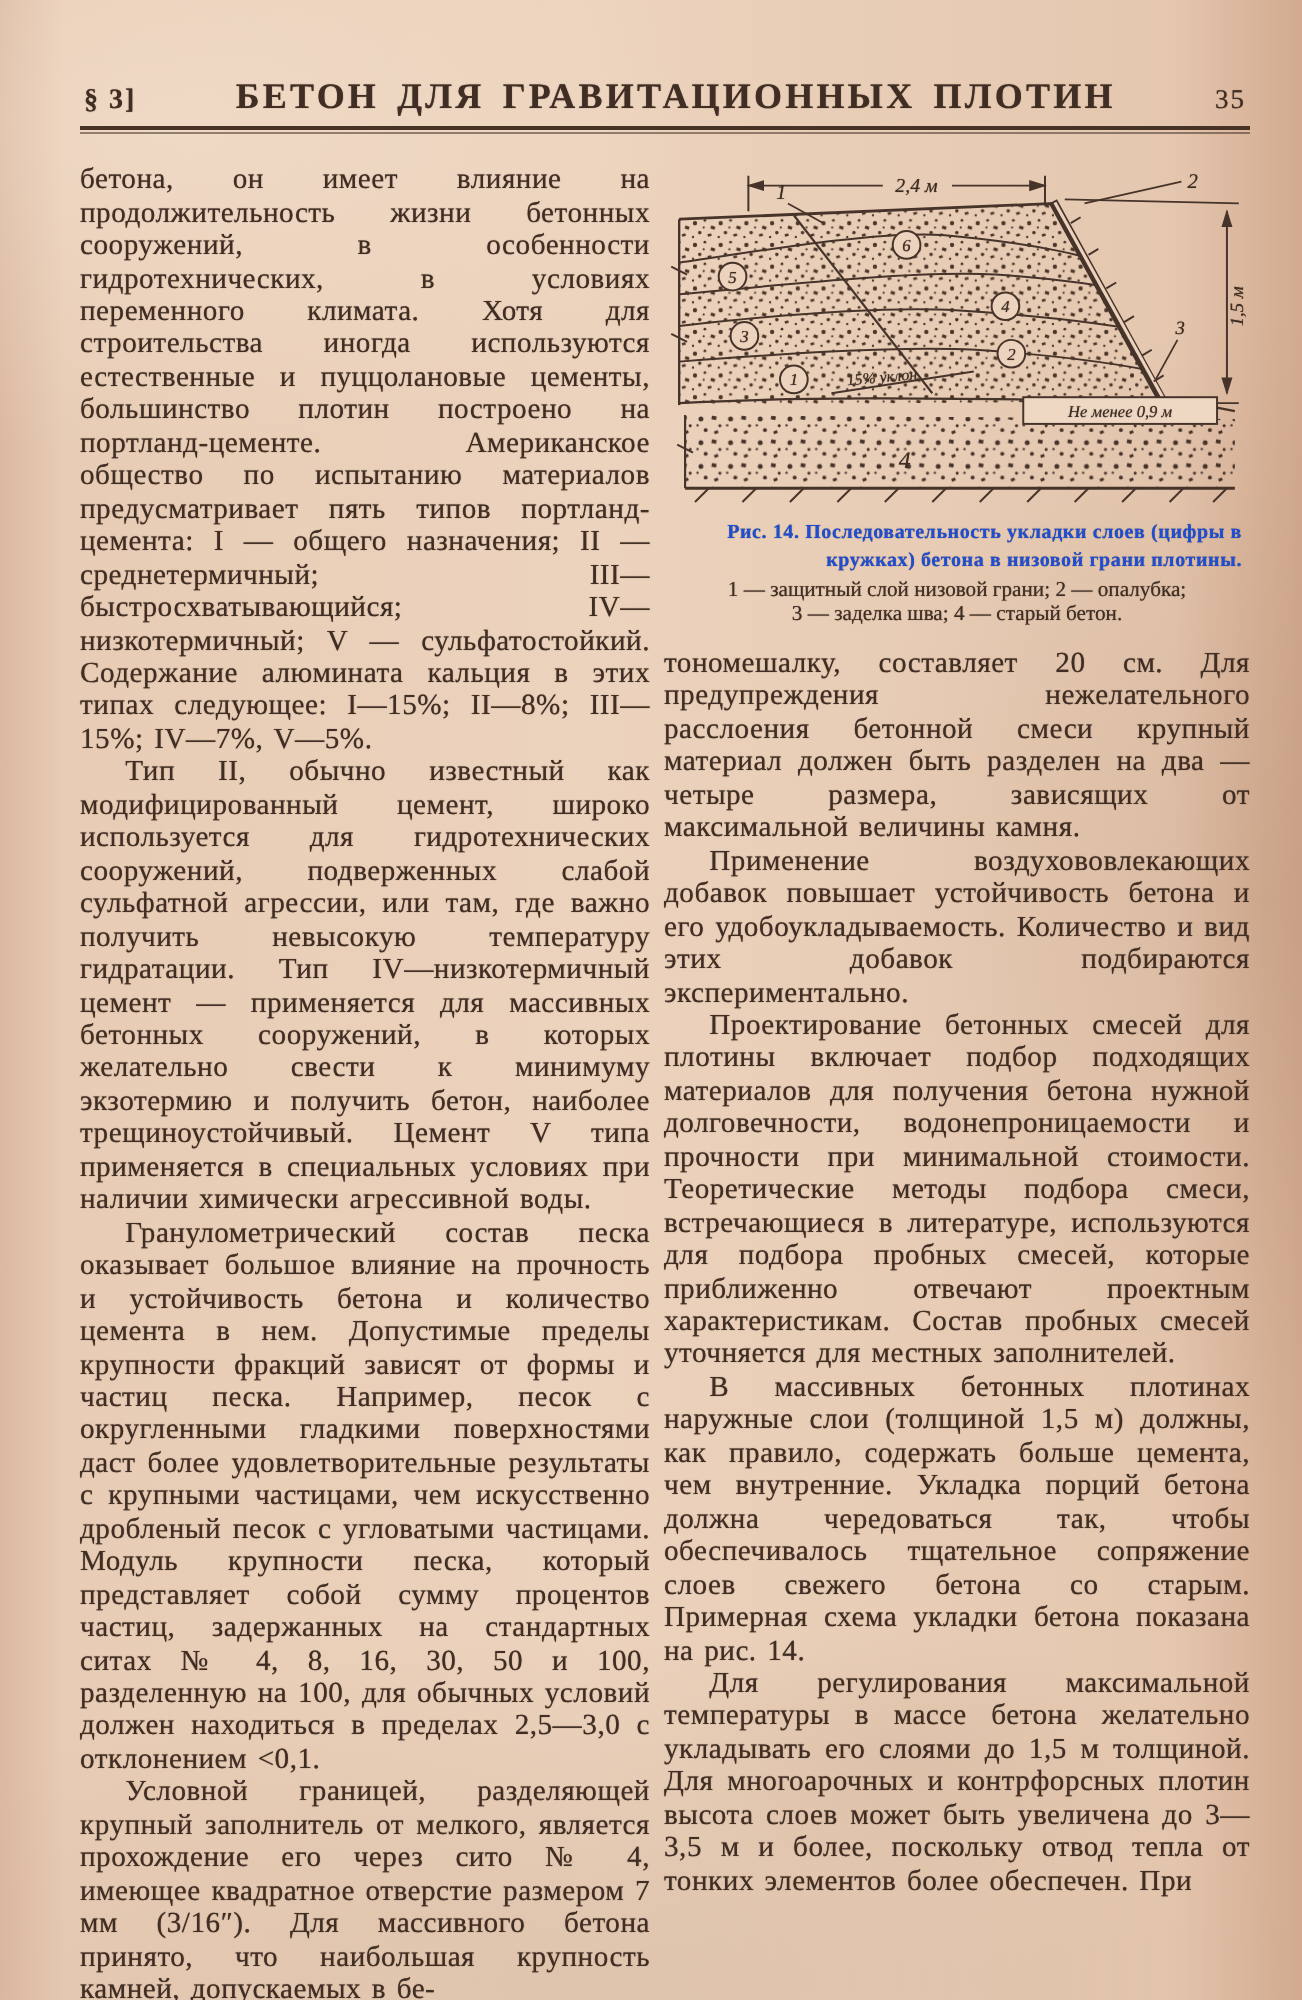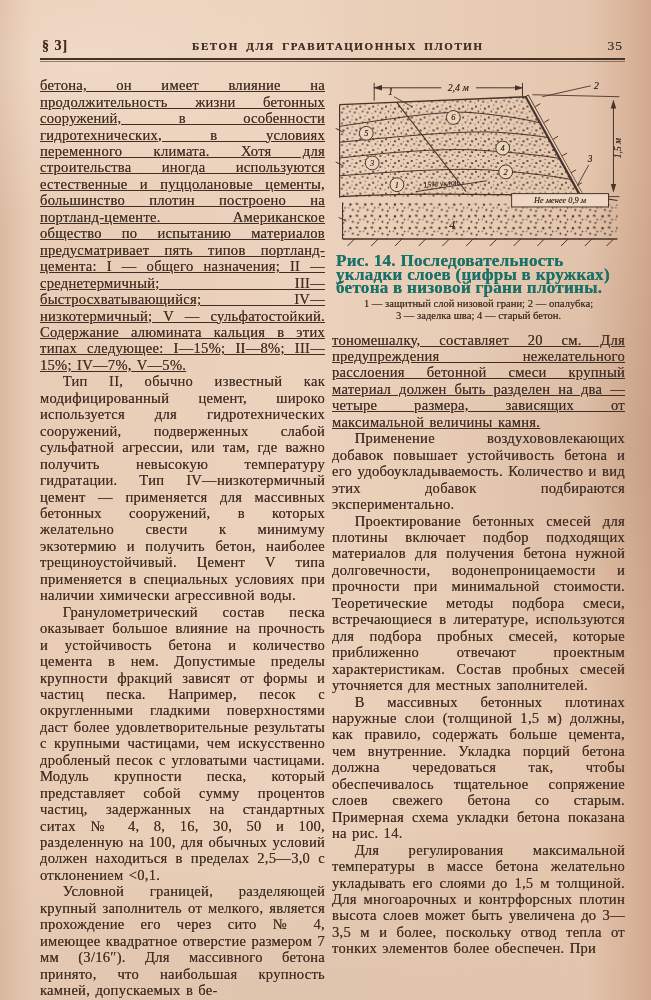--- a/index.html
+++ b/index.html
@@ -12,37 +12,37 @@
       radial-gradient(ellipse 300px 420px at 97% 45%, rgba(110,65,35,.10), transparent 70%),
       radial-gradient(ellipse 500px 240px at 45% 99%, rgba(115,70,40,.10), transparent 72%),
       radial-gradient(ellipse 160px 90px at 70% 88%, rgba(120,75,45,.07), transparent 75%),
       linear-gradient(90deg,#dcb9a1 0,#e8ccb5 5%,#ecd3bd 45%,#e5c7af 90%,#d2aa8f 100%);
   }
   .page{position:relative;width:651px;height:1000px;box-sizing:border-box;padding:38px 26px 0 40px;}
   .ink{text-shadow:0 0 .5px rgba(62,42,28,.75);}
   
   .pagehead{display:flex;align-items:baseline;justify-content:space-between;padding:0 2px 4px 2px;}
   .sec{font-weight:bold;font-size:14px;letter-spacing:1px;}
-  .runtitle{font-weight:bold;font-size:11px;letter-spacing:1.6px;word-spacing:3px;}
+  .runtitle{font-weight:bold;font-size:18px;letter-spacing:1.6px;word-spacing:3px;}
   .pgnum{font-size:13.5px;letter-spacing:1px;}
   .rule-main{height:1.8px;background:#463326;margin:0 0 1.6px 0;}
   .rule-echo{height:.8px;background:rgba(70,51,38,.55);}
   
   .columns{display:flex;gap:7px;margin-top:15px;}
   .col{box-sizing:border-box;}
   .col.left{width:288px;}
   .col.right{width:293px;}
   p.body{margin:0;font-size:14.6px;line-height:16.45px;text-align:justify;
      text-indent:1.55em;letter-spacing:.25px;word-spacing:1.4px;
      hyphens:auto;-webkit-hyphens:auto;}
-  p.body.cont{text-indent:0;text-decoration:underline;}
+  p.body.cont{text-indent:0;}
   
   figure{margin:-6px 0 10px 0;}
-  .figcap{font-size:17px;line-height:13.6px;text-align:left;margin:3px 4px 3px 4px;
-     letter-spacing:.3px;font-weight:bold;color:#0f766e;}
+  .figcap{font-size:10px;line-height:13.6px;text-align:right;margin:3px 4px 3px 4px;
+     letter-spacing:.3px;font-weight:bold;color:#1d4ed8;}
   .figleg{font-size:10.6px;line-height:11.8px;text-align:center;color:#3f2e24;
      margin-bottom:9px;}
   svg text{font-family:"Liberation Serif","DejaVu Serif",serif;fill:#3c2c21;}
 </style>
 </head>
 <body>
 
 <div class="page">
 
   <header class="pagehead ink">

